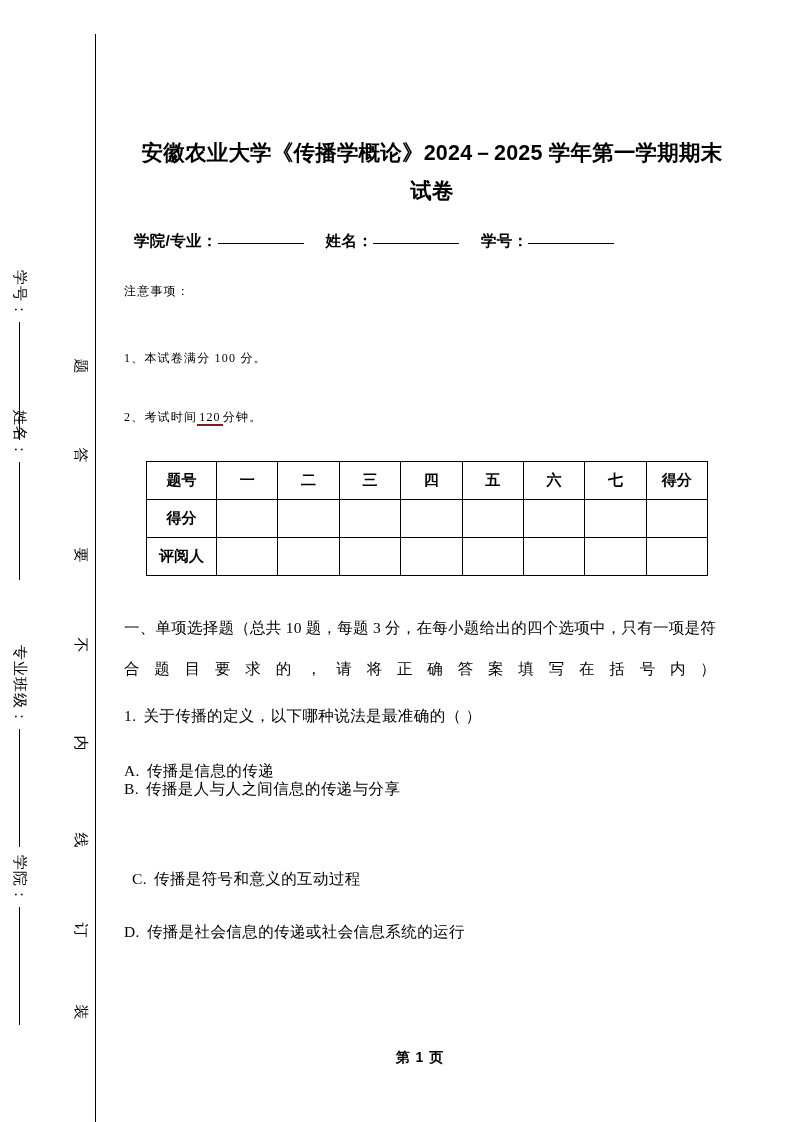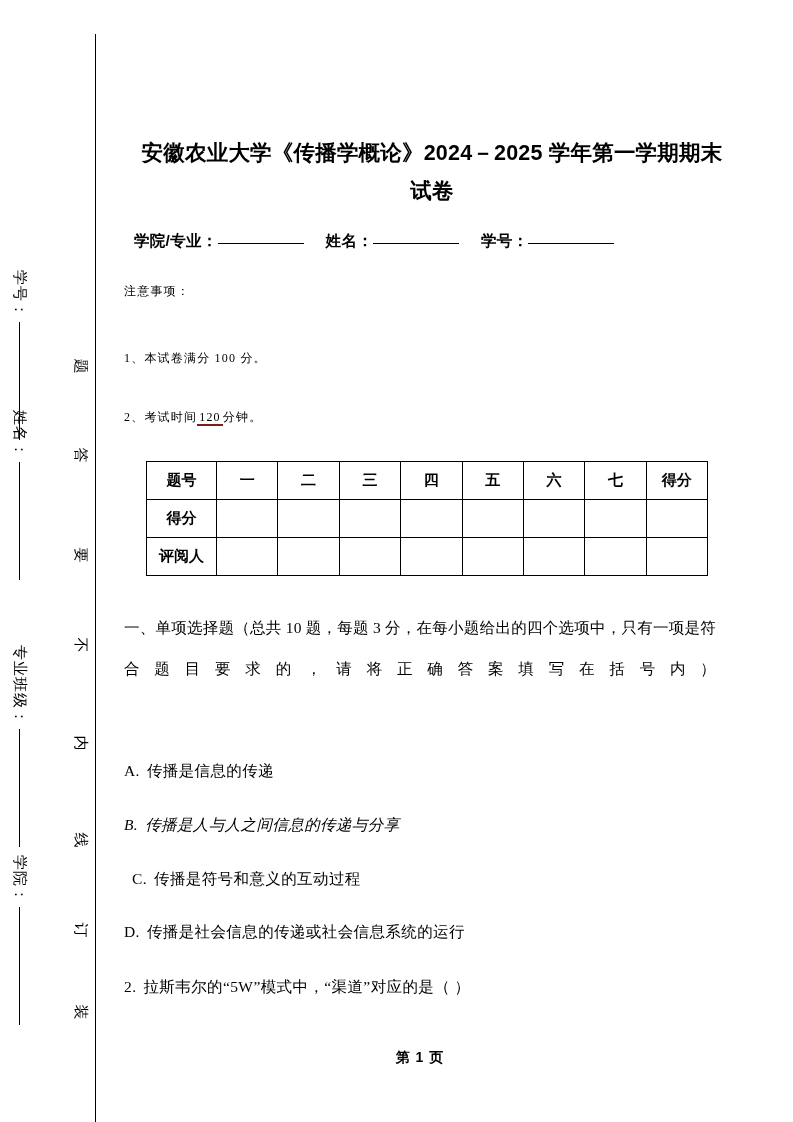--- a/index.html
+++ b/index.html
@@ -166,21 +166,21 @@
 
   .qtext {
     position: absolute;
     left: 0;
     font-size: 15.5px;
     letter-spacing: 0.4px;
     white-space: nowrap;
   }
   #q1       { top: 706px; }
   #q1-opt-a { top: 761px; }
-  #q1-opt-b { top: 815px; font-style: italic; }
+  #q1-opt-b { top: 779px; }
   #q1-opt-c { top: 869px; margin-left: 8px; }
   #q1-opt-d { top: 922px; }
   #q2       { top: 977px; }
   .qtext .lbl { margin-right: 7px; }
 
   #page-footer {
     position: absolute;
     left: 0;
     top: 1049px;
     width: 592px;
@@ -272,25 +272,25 @@
         <td></td>
         <td></td>
         <td></td>
         <td></td>
       </tr>
     </tbody>
   </table>
 
   <div id="section-heading">一、单项选择题（总共 10 题，每题 3 分，在每小题给出的四个选项中，只有一项是符合题目要求的，请将正确答案填写在括号内）</div>
 
+  <div class="qtext" id="q1"><span class="lbl">1.</span><span>关于传播的定义，以下哪种说法是最准确的（   ）</span></div>
 
   <div class="qtext" id="q1-opt-a"><span class="lbl">A.</span><span>传播是信息的传递</span></div>
 
   <div class="qtext" id="q1-opt-b"><span class="lbl">B.</span><span>传播是人与人之间信息的传递与分享</span></div>
 
   <div class="qtext" id="q1-opt-c"><span class="lbl">C.</span><span>传播是符号和意义的互动过程</span></div>
 
   <div class="qtext" id="q1-opt-d"><span class="lbl">D.</span><span>传播是社会信息的传递或社会信息系统的运行</span></div>
 
-  <div class="qtext" id="q2"><span class="lbl">2.</span><span>拉斯韦尔的“5W”模式中，“渠道”对应的是（   ）</span></div>
 
   <div id="page-footer">第 1 页</div>
 </div>
 
 </body></html>

